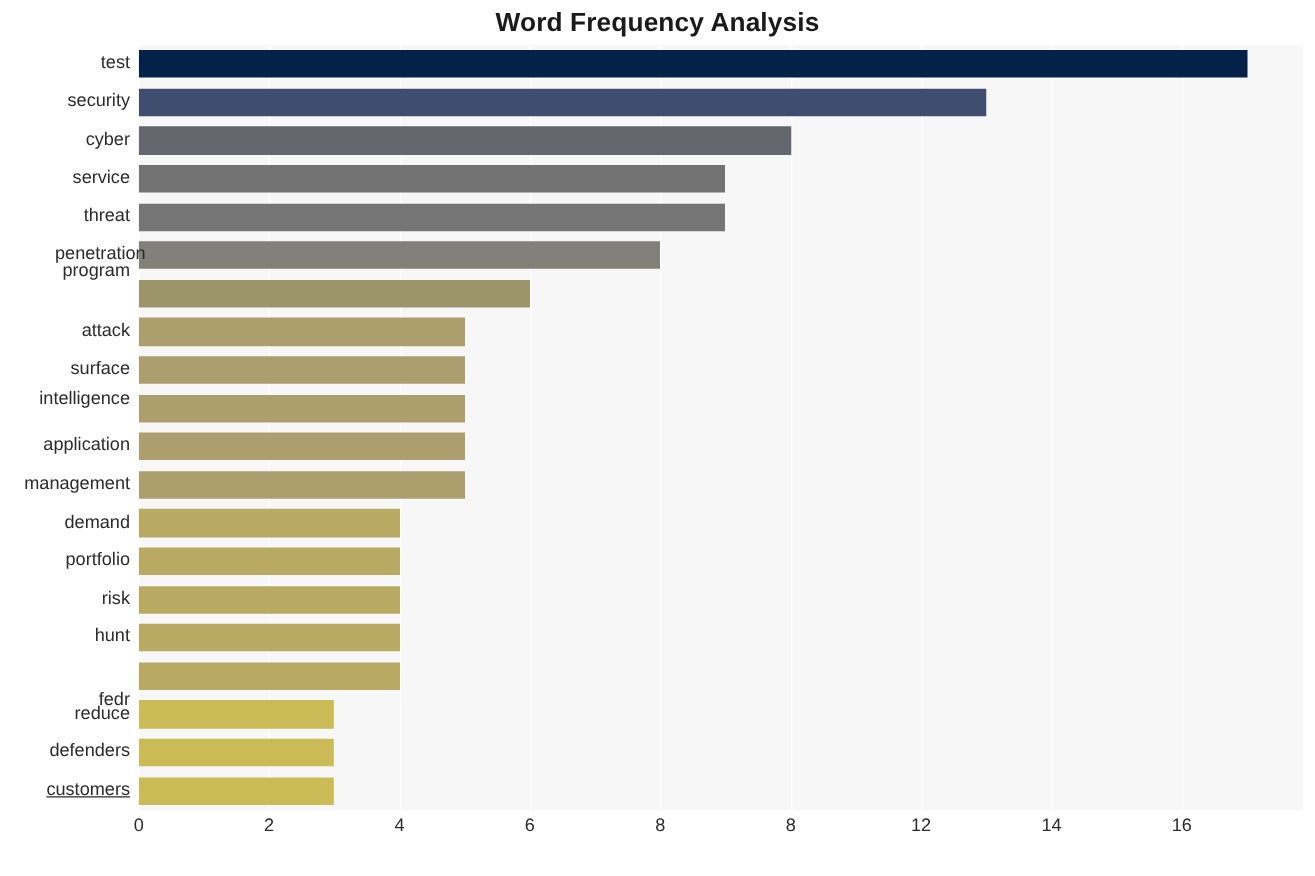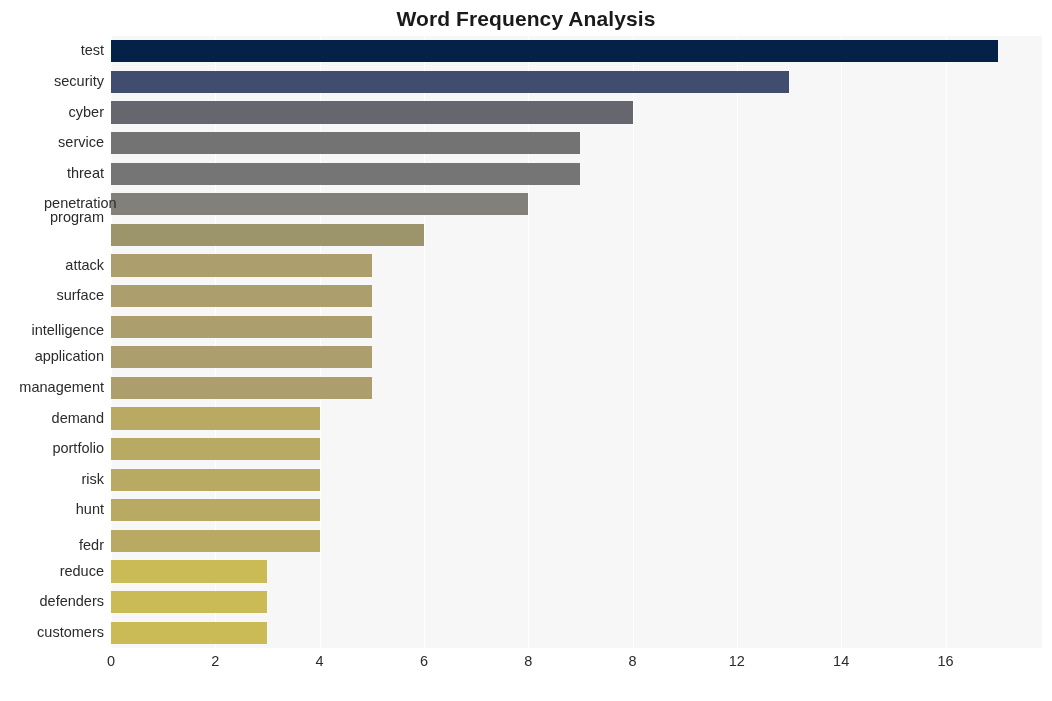--- a/index.html
+++ b/index.html
@@ -208,31 +208,31 @@
   <div id="y-labels">
       <div class="y-label" style="top: 7.3px; margin-left: 28px;">test</div>
       <div class="y-label" style="top: 37.9px;">security</div>
       <div class="y-label" style="top: 68.5px;">cyber</div>
       <div class="y-label" style="top: 99.1px;">service</div>
       <div class="y-label" style="top: 129.7px;">threat</div>
       <div class="y-label" style="top: 160.3px; padding-left: 44px;">penetration</div>
       <div class="y-label" style="top: 174px;">program</div>
       <div class="y-label" style="top: 221.5px;">attack</div>
       <div class="y-label" style="top: 252.1px;">surface</div>
-      <div class="y-label" style="top: 287px;">intelligence</div>
+      <div class="y-label" style="top: 276px;">intelligence</div>
       <div class="y-label" style="top: 313.3px;">application</div>
       <div class="y-label" style="top: 343.9px;">management</div>
       <div class="y-label" style="top: 374.5px;">demand</div>
       <div class="y-label" style="top: 405.1px;">portfolio</div>
       <div class="y-label" style="top: 435.7px; padding-left: 17px;">risk</div>
       <div class="y-label" style="top: 466.3px;">hunt</div>
-      <div class="y-label" style="top: 502px; padding-left: 19px;">fedr</div>
+      <div class="y-label" style="top: 517px; padding-left: 19px;">fedr</div>
       <div class="y-label" style="top: 527.5px;">reduce</div>
       <div class="y-label" style="top: 558.1px;">defenders</div>
-      <div class="y-label" style="top: 588.7px;">customers</div>
+      <div class="y-label" style="top: 588.7px; text-decoration: underline;">customers</div>
     </div>
 
   <div id="x-labels">
       <div class="x-label" style="left: 111px;">0</div>
       <div class="x-label" style="left: 215.314px;">2</div>
       <div class="x-label" style="left: 319.627px;">4</div>
       <div class="x-label" style="left: 423.941px;">6</div>
       <div class="x-label" style="left: 528.255px;">8</div>
       <div class="x-label" style="left: 632.569px;">8</div>
       <div class="x-label" style="left: 736.882px;">12</div>

